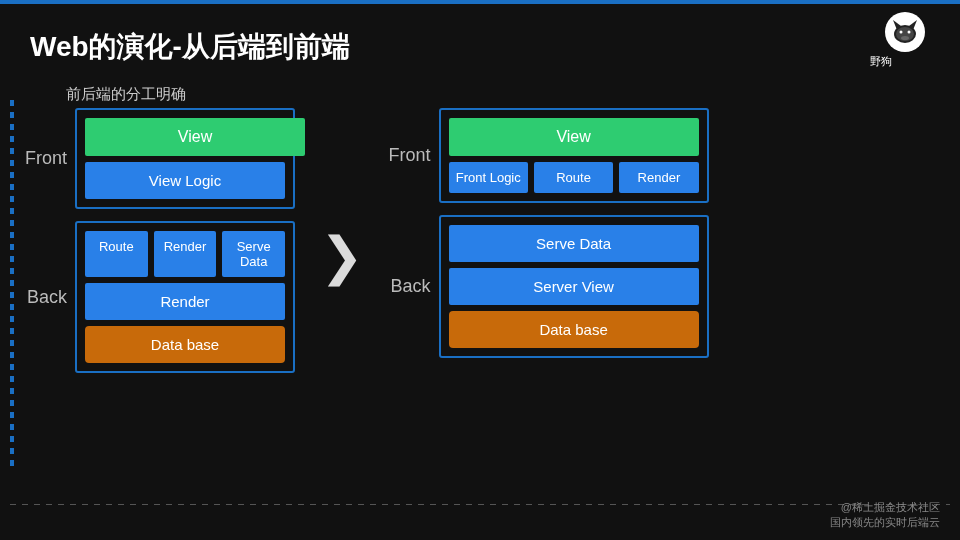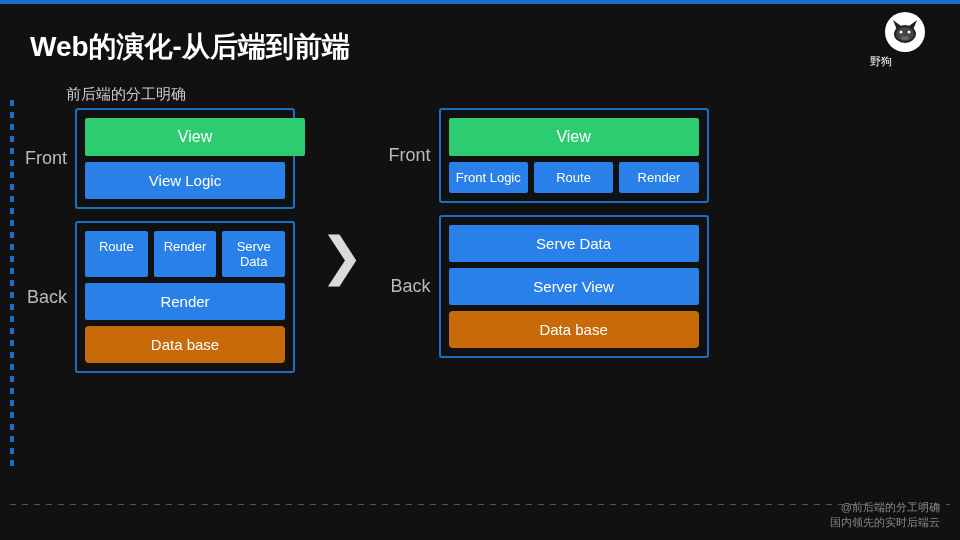--- a/index.html
+++ b/index.html
@@ -326,16 +326,16 @@
           </div>
         </div>
       </div>
 
     </div>
   </div>
 
   <div class="bottom-dashed"></div>
 
   <div class="bottom-text">
-    <div>@前后端的分工明确</div>
+    <div>@稀土掘金技术社区</div>
     <div>国内领先的实时后端云</div>
   </div>
 </div>
 
 </body></html>

